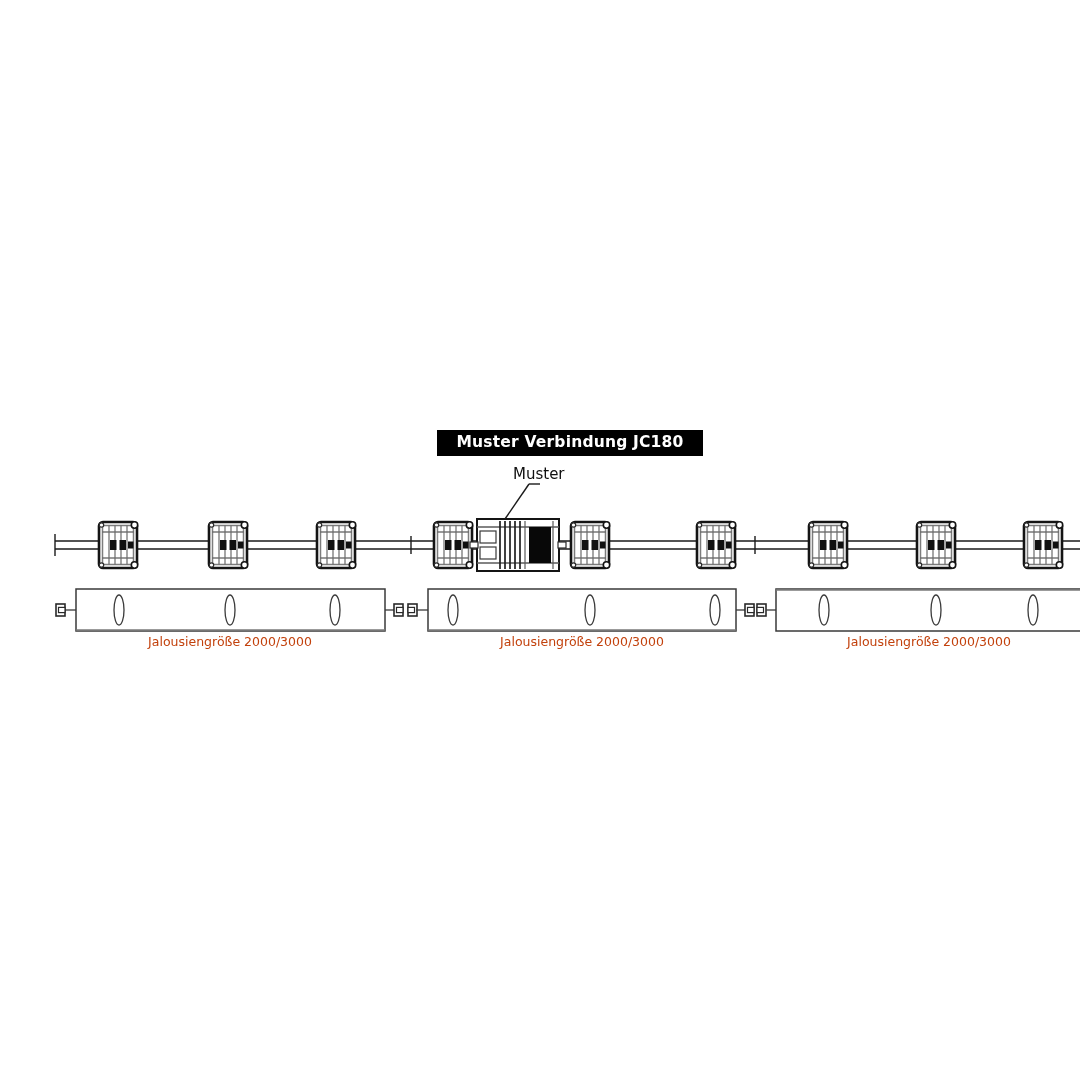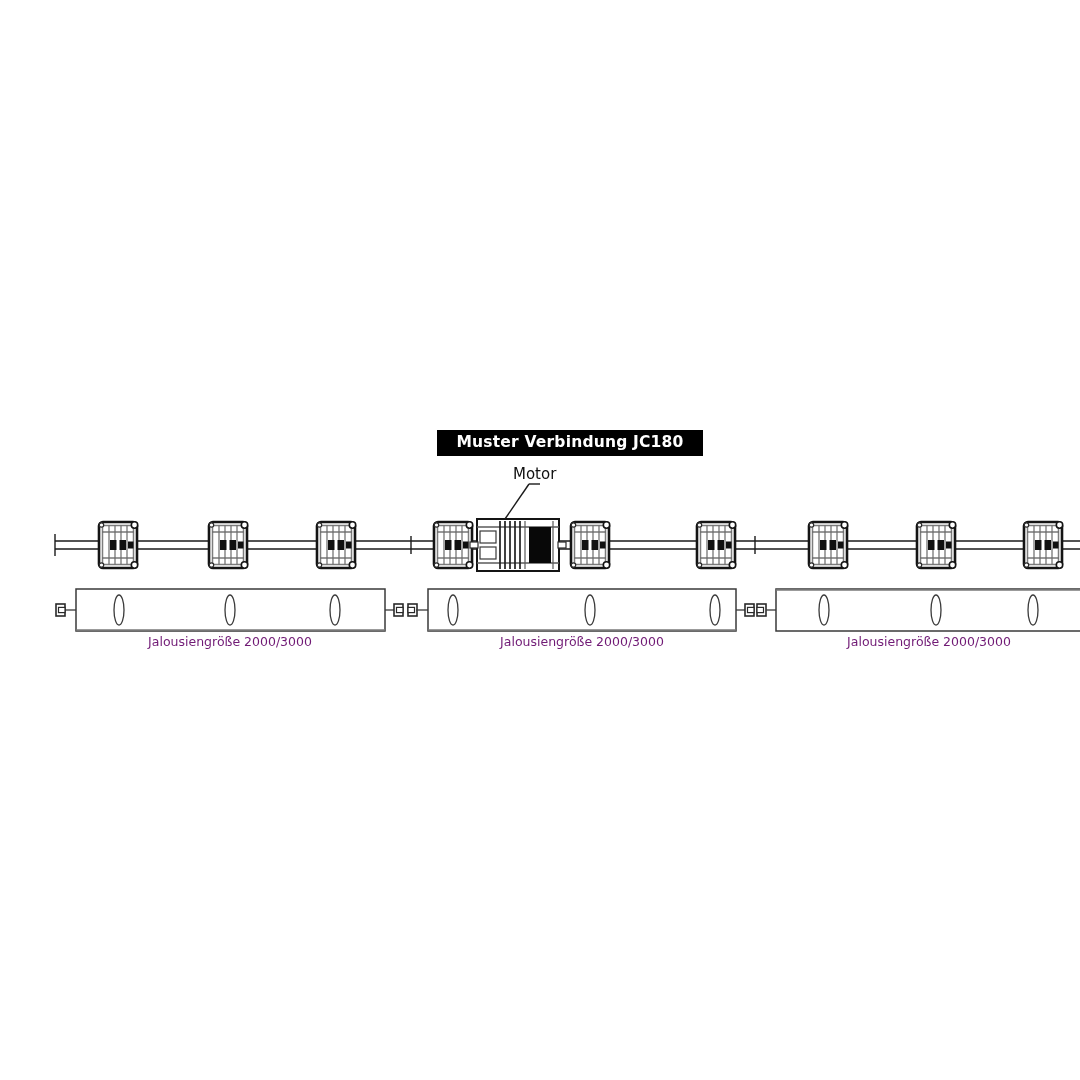--- a/index.html
+++ b/index.html
@@ -44,34 +44,34 @@
     top: 465px;
     font-size: 15px;
     color: #101010;
     font-weight: normal;
     white-space: nowrap;
   }
   .bar-caption {
     position: absolute;
     top: 634px;
     font-size: 12.5px;
-    color: #701a75;
+    color: #c2410c;
     white-space: nowrap;
     text-align: center;
   }
   svg { display: block; }
 </style>
 </head>
 <body>
 
 <div id="stage">
 
   <div class="title-banner">Muster Verbindung JC180</div>
 
-  <div class="motor-label">Motor</div>
+  <div class="motor-label">Muster</div>
 
   <svg id="drawing" width="1080" height="1080" viewBox="0 0 1080 1080">
 
     <defs>
 
       <g id="bracket-sym">
 
         <rect x="-19" y="-23" width="38" height="46" rx="4" ry="4" fill="#ffffff" stroke="#141414" stroke-width="2.6"></rect>
 
         <rect x="-15.5" y="-19.5" width="31" height="39" rx="2" ry="2" fill="#ffffff" stroke="#7d7d7d" stroke-width="1.5"></rect>

